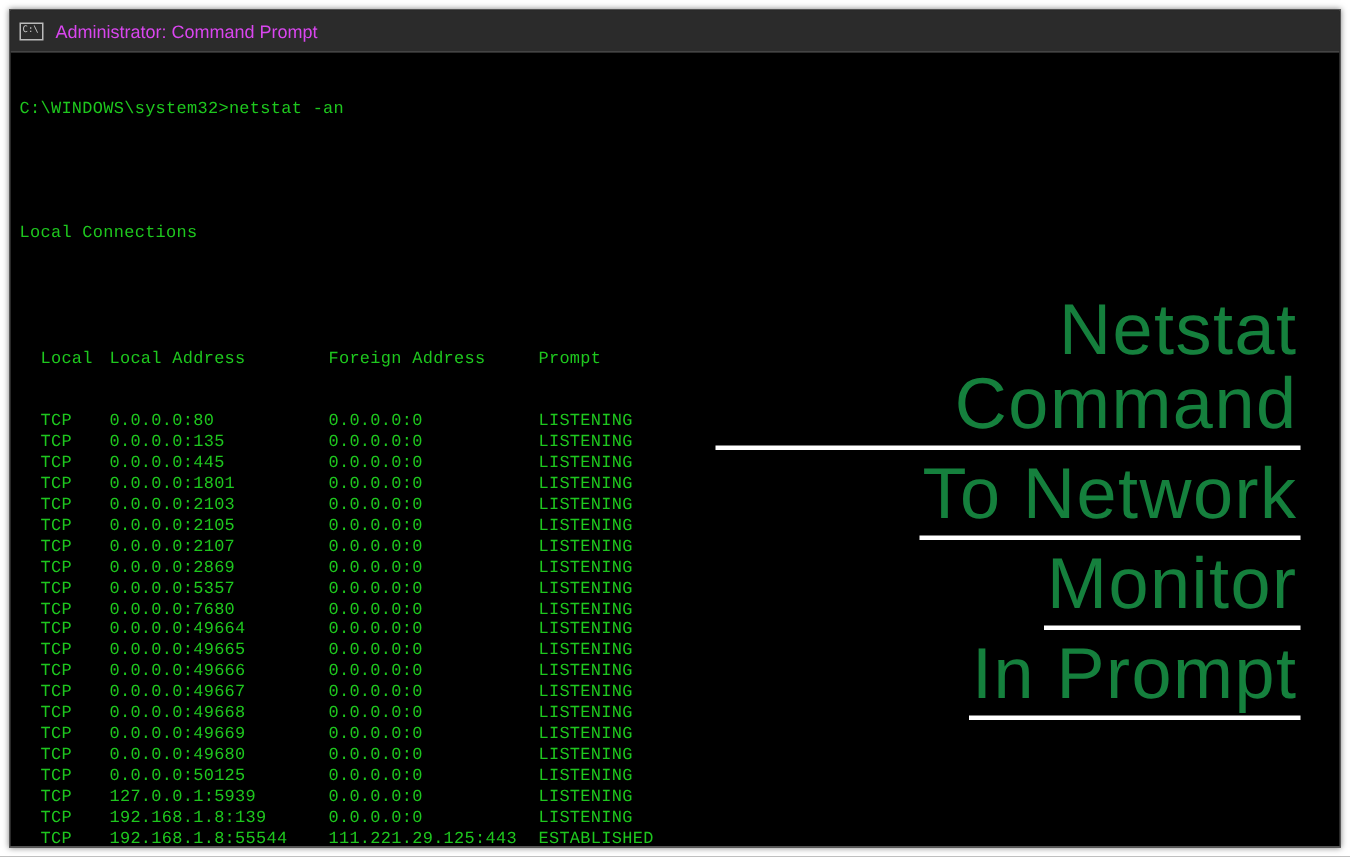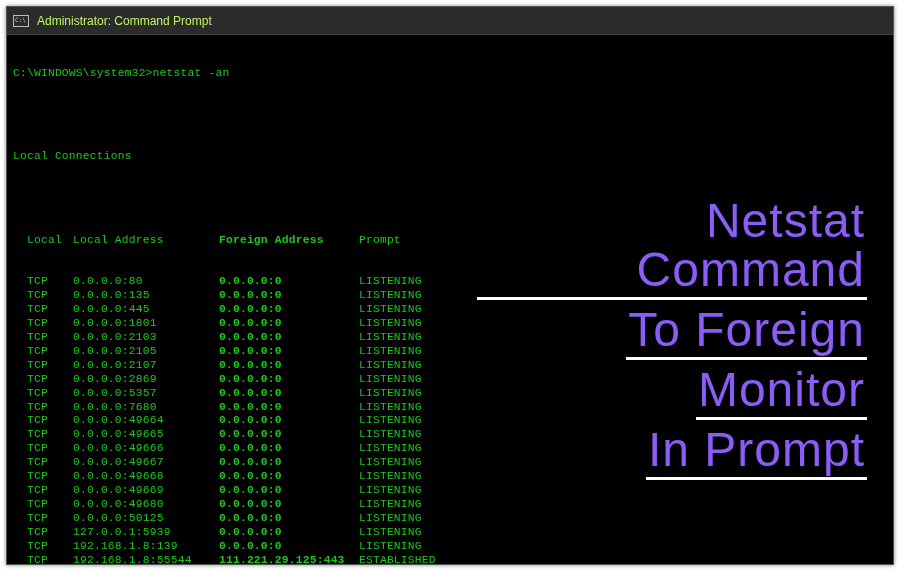--- a/index.html
+++ b/index.html
@@ -13,21 +13,21 @@
     box-shadow: 0 0 4px rgba(0,0,0,0.5);
     overflow: hidden;
   }
   .titlebar {
     height: 28px;
     background: #2b2b2b;
     border-bottom: 1px solid #444;
     display: flex;
     align-items: center;
     padding: 0 6px;
-    color: #bef264;
+    color: #d946ef;
     font-family: "Segoe UI", Arial, sans-serif;
     font-size: 12px;
     gap: 8px;
   }
   .titlebar .icon {
     width: 16px; height: 12px;
     border: 1px solid #bbb;
     position: relative;
     display: inline-block;
   }
@@ -44,28 +44,28 @@
     left: 6px; top: 32px;
     font-size: 11.3px;
     line-height: 13.9px;
     color: #1ec71e;
     white-space: pre;
     letter-spacing: 0.2px;
   }
   .row { display: flex; }
   .c-proto { width: 46px; }
   .c-local { width: 146px; }
-  .c-foreign { width: 140px; font-weight: bold; }
+  .c-foreign { width: 140px; }
   .c-state  { }
   .overlay {
     position: absolute;
     right: 26px;
     top: 190px;
     width: 390px;
-    color: #8b5cf6;
+    color: #15803d;
     text-align: right;
     font-family: Impact, "Arial Black", sans-serif;
     font-weight: 400;
     font-size: 48px;
     line-height: 1.02;
     letter-spacing: 1px;
   }
   .overlay .line {
     display: inline-block;
     border-bottom: 3px solid #fff;
@@ -89,19 +89,19 @@
     <div class="row">&nbsp;</div>
     <div class="row">Local Connections</div>
     <div class="row">&nbsp;</div>
     <div class="row"><span>  </span><span class="c-proto">Local</span><span class="c-local">Local Address</span><span class="c-foreign">Foreign Address</span><span class="c-state">Prompt</span></div>
     <div id="rows-container"><div class="row"><span>  </span><span class="c-proto">TCP</span><span class="c-local">0.0.0.0:80</span><span class="c-foreign">0.0.0.0:0</span><span class="c-state">LISTENING</span></div><div class="row"><span>  </span><span class="c-proto">TCP</span><span class="c-local">0.0.0.0:135</span><span class="c-foreign">0.0.0.0:0</span><span class="c-state">LISTENING</span></div><div class="row"><span>  </span><span class="c-proto">TCP</span><span class="c-local">0.0.0.0:445</span><span class="c-foreign">0.0.0.0:0</span><span class="c-state">LISTENING</span></div><div class="row"><span>  </span><span class="c-proto">TCP</span><span class="c-local">0.0.0.0:1801</span><span class="c-foreign">0.0.0.0:0</span><span class="c-state">LISTENING</span></div><div class="row"><span>  </span><span class="c-proto">TCP</span><span class="c-local">0.0.0.0:2103</span><span class="c-foreign">0.0.0.0:0</span><span class="c-state">LISTENING</span></div><div class="row"><span>  </span><span class="c-proto">TCP</span><span class="c-local">0.0.0.0:2105</span><span class="c-foreign">0.0.0.0:0</span><span class="c-state">LISTENING</span></div><div class="row"><span>  </span><span class="c-proto">TCP</span><span class="c-local">0.0.0.0:2107</span><span class="c-foreign">0.0.0.0:0</span><span class="c-state">LISTENING</span></div><div class="row"><span>  </span><span class="c-proto">TCP</span><span class="c-local">0.0.0.0:2869</span><span class="c-foreign">0.0.0.0:0</span><span class="c-state">LISTENING</span></div><div class="row"><span>  </span><span class="c-proto">TCP</span><span class="c-local">0.0.0.0:5357</span><span class="c-foreign">0.0.0.0:0</span><span class="c-state">LISTENING</span></div><div class="row"><span>  </span><span class="c-proto">TCP</span><span class="c-local">0.0.0.0:7680</span><span class="c-foreign">0.0.0.0:0</span><span class="c-state">LISTENING</span></div><div class="row"><span>  </span><span class="c-proto">TCP</span><span class="c-local">0.0.0.0:49664</span><span class="c-foreign">0.0.0.0:0</span><span class="c-state">LISTENING</span></div><div class="row"><span>  </span><span class="c-proto">TCP</span><span class="c-local">0.0.0.0:49665</span><span class="c-foreign">0.0.0.0:0</span><span class="c-state">LISTENING</span></div><div class="row"><span>  </span><span class="c-proto">TCP</span><span class="c-local">0.0.0.0:49666</span><span class="c-foreign">0.0.0.0:0</span><span class="c-state">LISTENING</span></div><div class="row"><span>  </span><span class="c-proto">TCP</span><span class="c-local">0.0.0.0:49667</span><span class="c-foreign">0.0.0.0:0</span><span class="c-state">LISTENING</span></div><div class="row"><span>  </span><span class="c-proto">TCP</span><span class="c-local">0.0.0.0:49668</span><span class="c-foreign">0.0.0.0:0</span><span class="c-state">LISTENING</span></div><div class="row"><span>  </span><span class="c-proto">TCP</span><span class="c-local">0.0.0.0:49669</span><span class="c-foreign">0.0.0.0:0</span><span class="c-state">LISTENING</span></div><div class="row"><span>  </span><span class="c-proto">TCP</span><span class="c-local">0.0.0.0:49680</span><span class="c-foreign">0.0.0.0:0</span><span class="c-state">LISTENING</span></div><div class="row"><span>  </span><span class="c-proto">TCP</span><span class="c-local">0.0.0.0:50125</span><span class="c-foreign">0.0.0.0:0</span><span class="c-state">LISTENING</span></div><div class="row"><span>  </span><span class="c-proto">TCP</span><span class="c-local">127.0.0.1:5939</span><span class="c-foreign">0.0.0.0:0</span><span class="c-state">LISTENING</span></div><div class="row"><span>  </span><span class="c-proto">TCP</span><span class="c-local">192.168.1.8:139</span><span class="c-foreign">0.0.0.0:0</span><span class="c-state">LISTENING</span></div><div class="row"><span>  </span><span class="c-proto">TCP</span><span class="c-local">192.168.1.8:55544</span><span class="c-foreign">111.221.29.125:443</span><span class="c-state">ESTABLISHED</span></div></div>
   </div>
 
   <div class="overlay">
     <div class="wrap">
       <span class="line">Netstat Command</span>
-      <span class="line">To Foreign</span>
+      <span class="line">To Network</span>
       <span class="line">Monitor</span>
       <span class="line">In Prompt</span>
     </div>
   </div>
 
 </div>
 
 </body></html>

